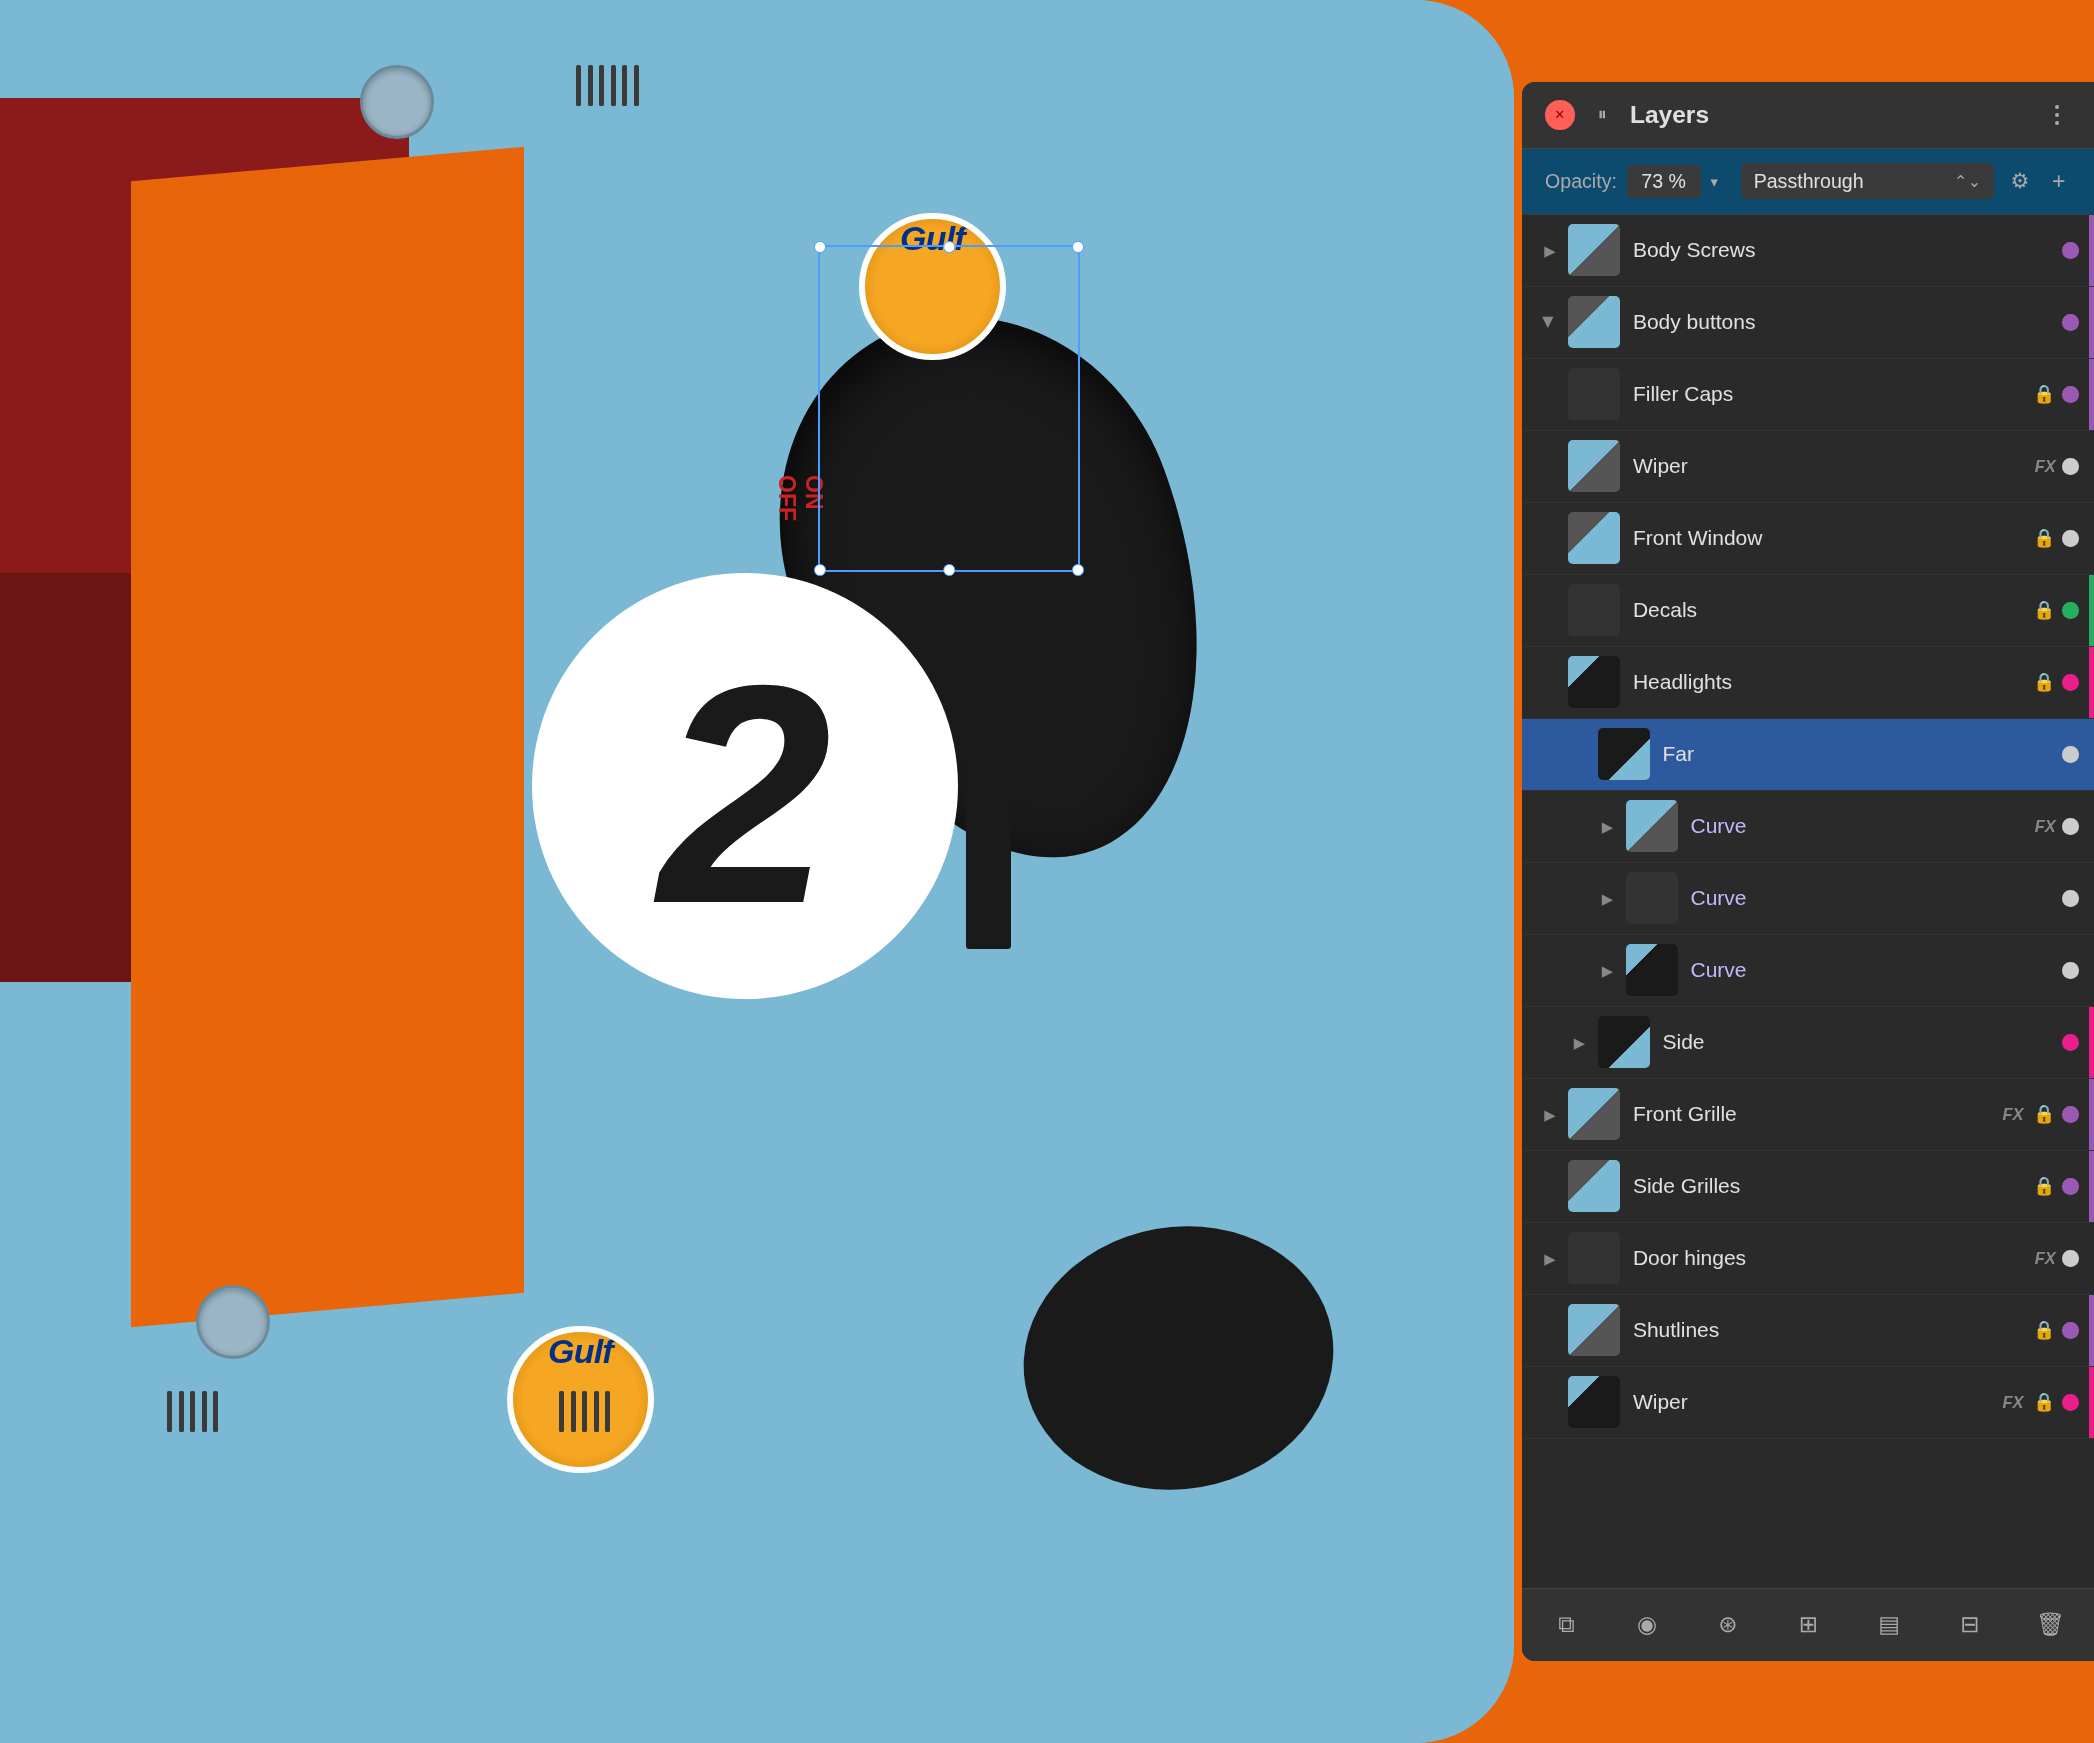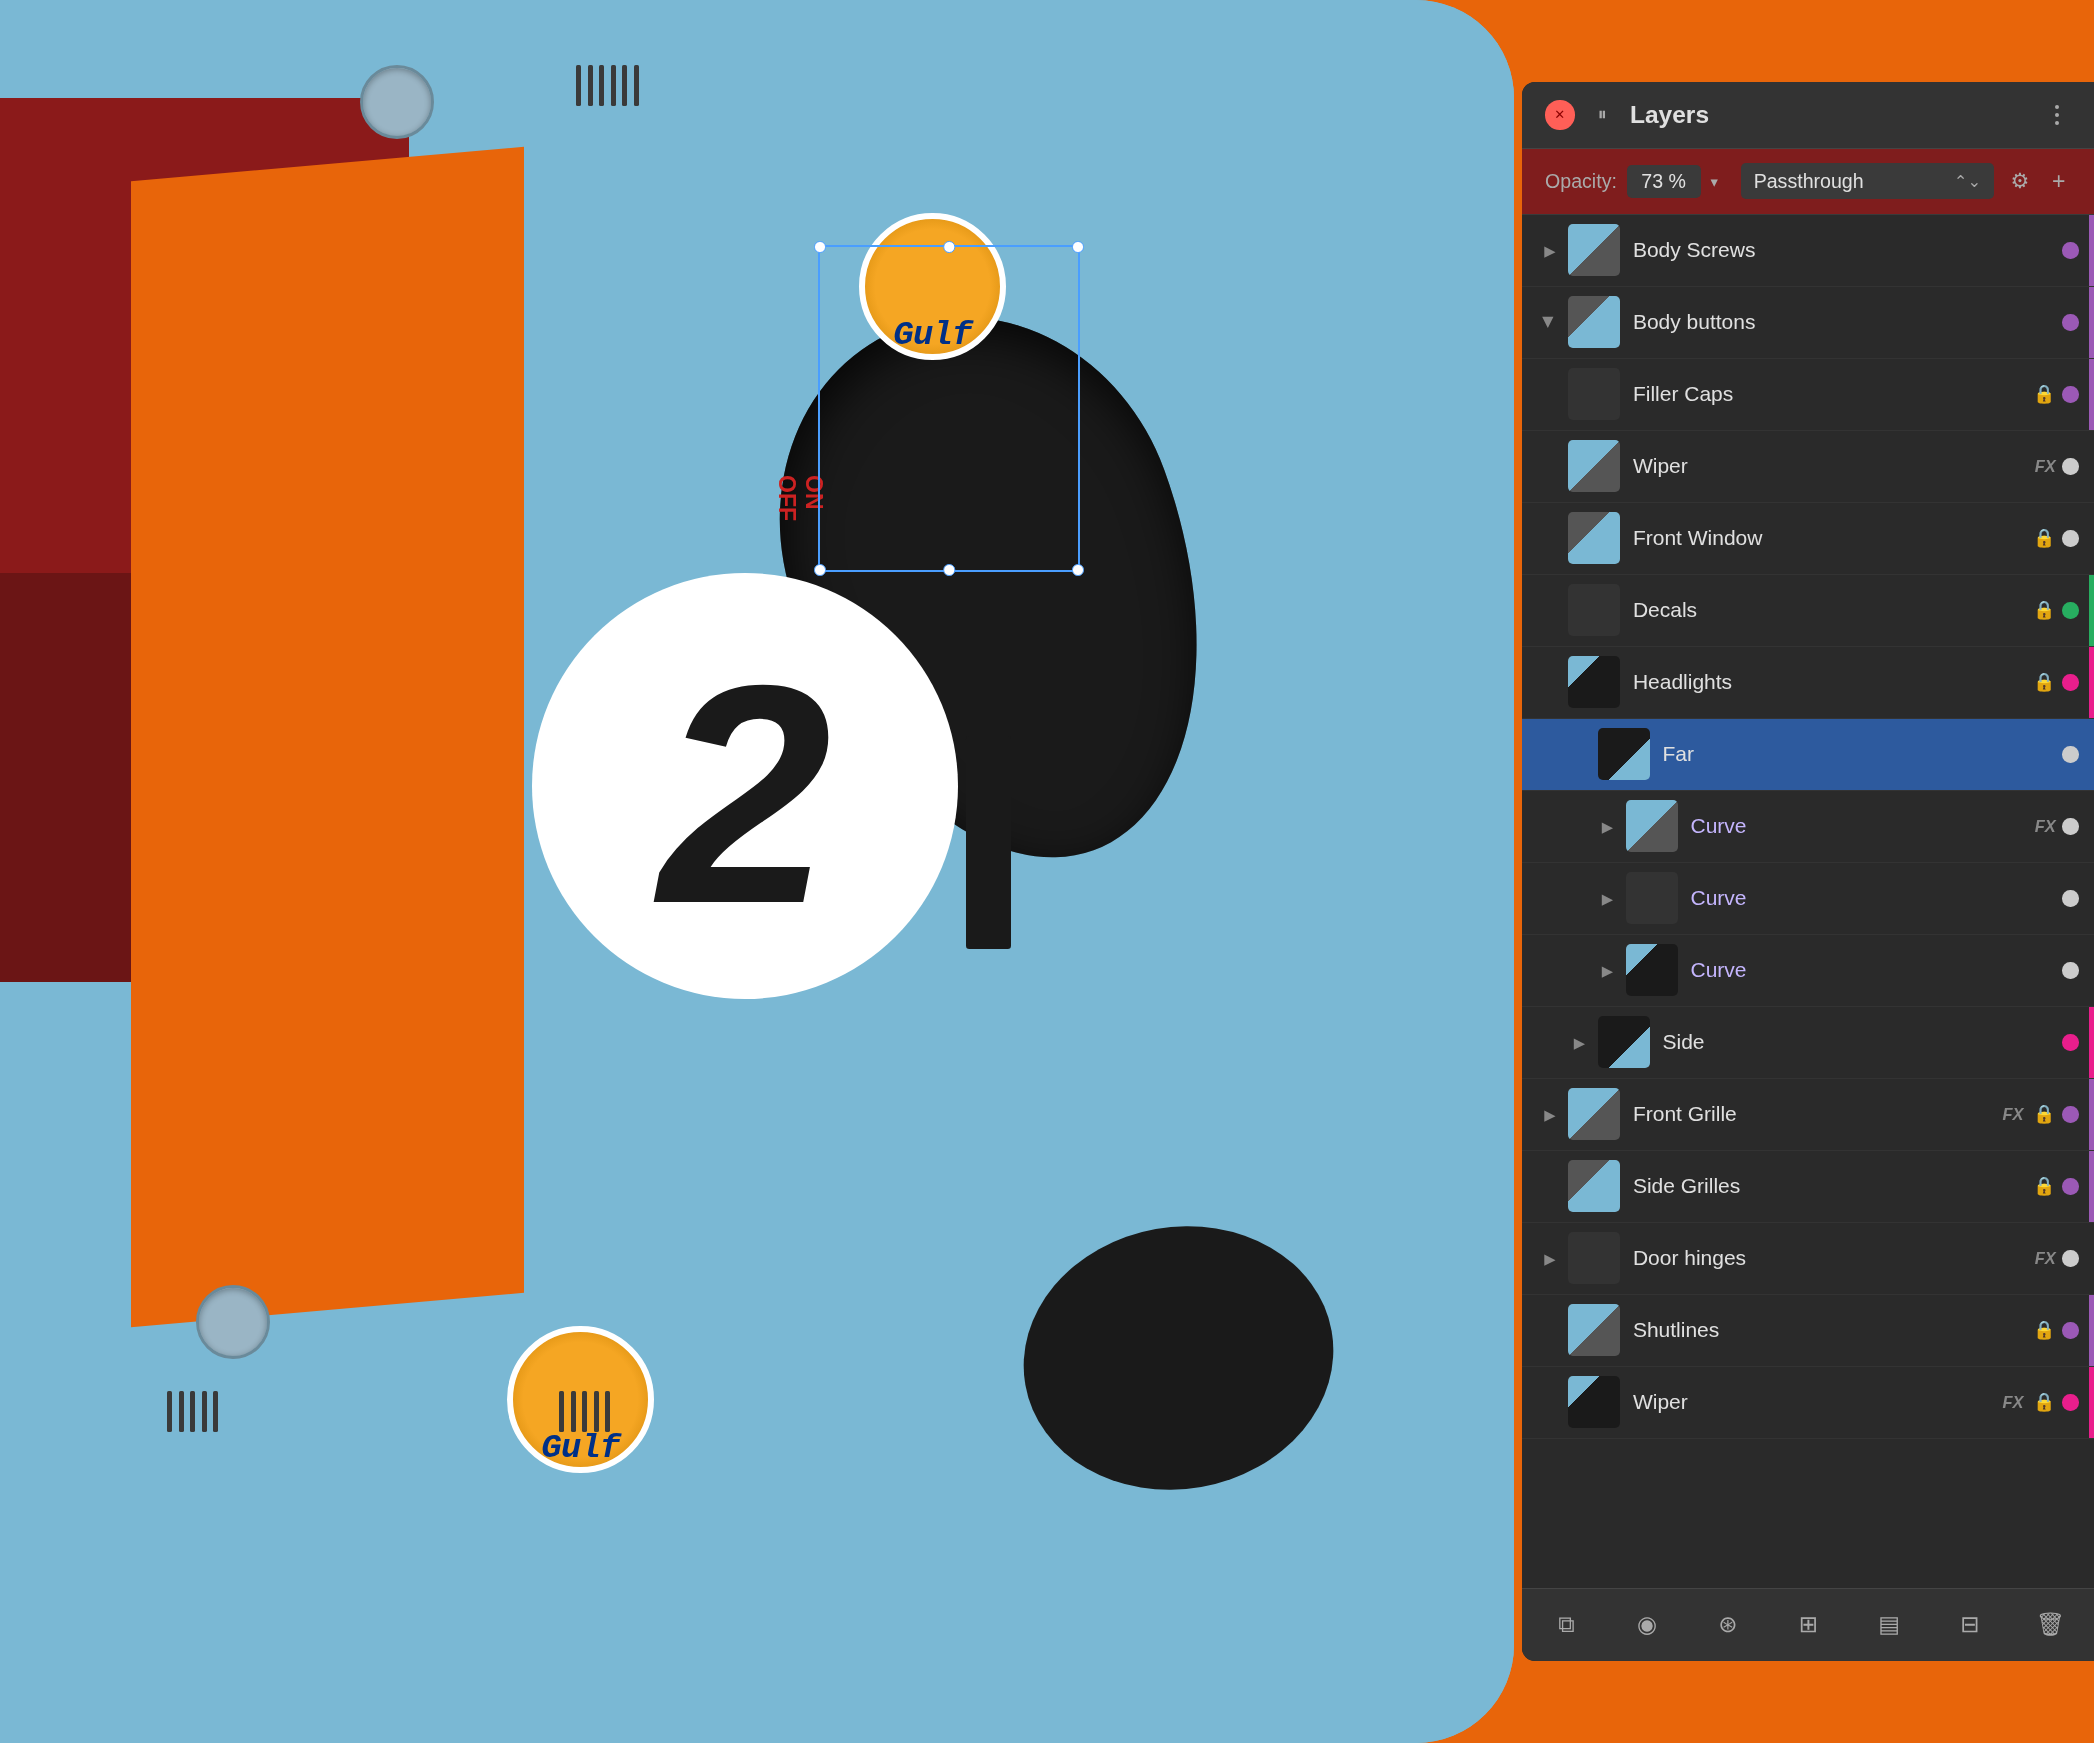--- a/index.html
+++ b/index.html
@@ -55,24 +55,23 @@
 
     
     .gulf-badge {
       position: absolute;
       width: 147px;
       height: 147px;
       border-radius: 50%;
       background: radial-gradient(circle, #f5a623 60%, #c47d00 100%);
       border: 6.5px solid white;
       display: flex;
-      align-items: flex-end;
+      align-items: flex-start;
       justify-content: center;
       overflow: hidden;
-      font-family: Liberation Mono, monospace;
     }
 
     .gulf-badge-1 {
       left: 859px;
       top: 213px;
     }
 
     .gulf-badge-2 {
       left: 507px;
       top: 1326px;
@@ -321,21 +320,21 @@
       height: 4.1px;
       background: #aaa;
       border-radius: 50%;
     }
 
     
     .opacity-row {
       display: flex;
       align-items: center;
       padding: 14.7px 23px;
-      background: #7f1d1d;
+      background: #0c4a6e;
       border-bottom: 0.8px solid #3a3a3a;
       gap: 9.8px;
       flex-shrink: 0;
     }
 
     .opacity-label {
       font-size: 19.6px;
       color: #aaa;
     }
 

